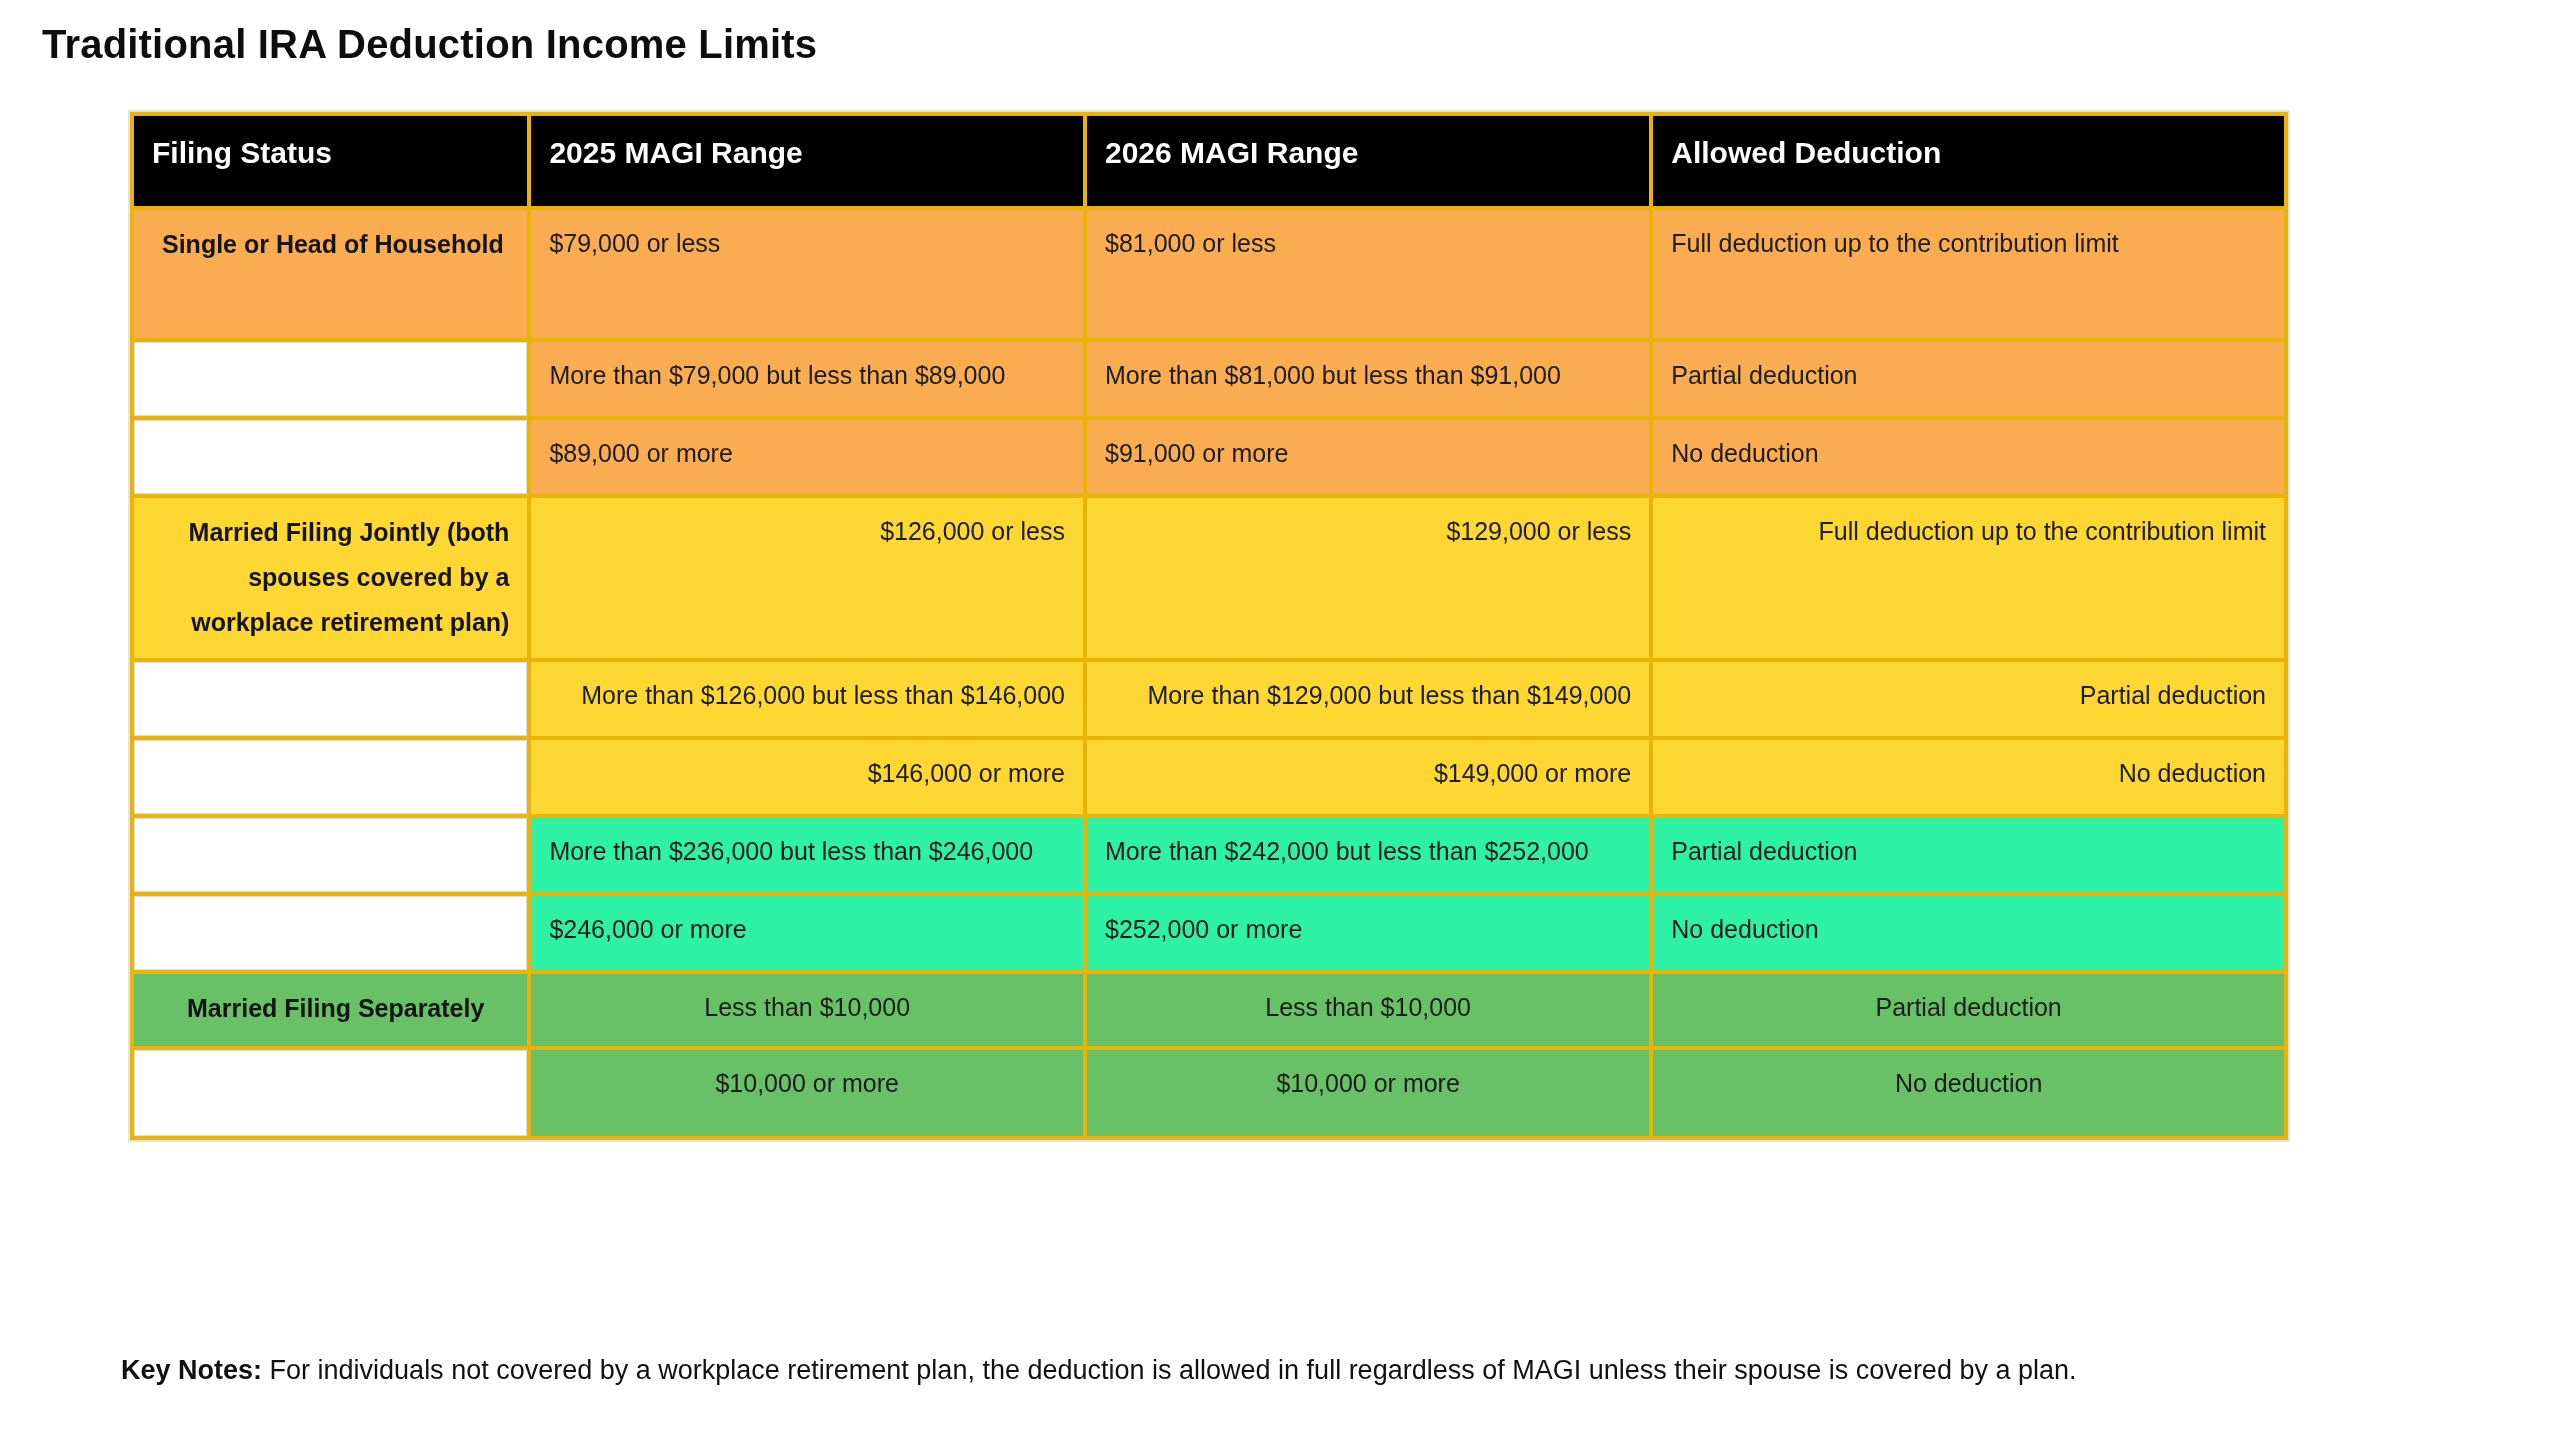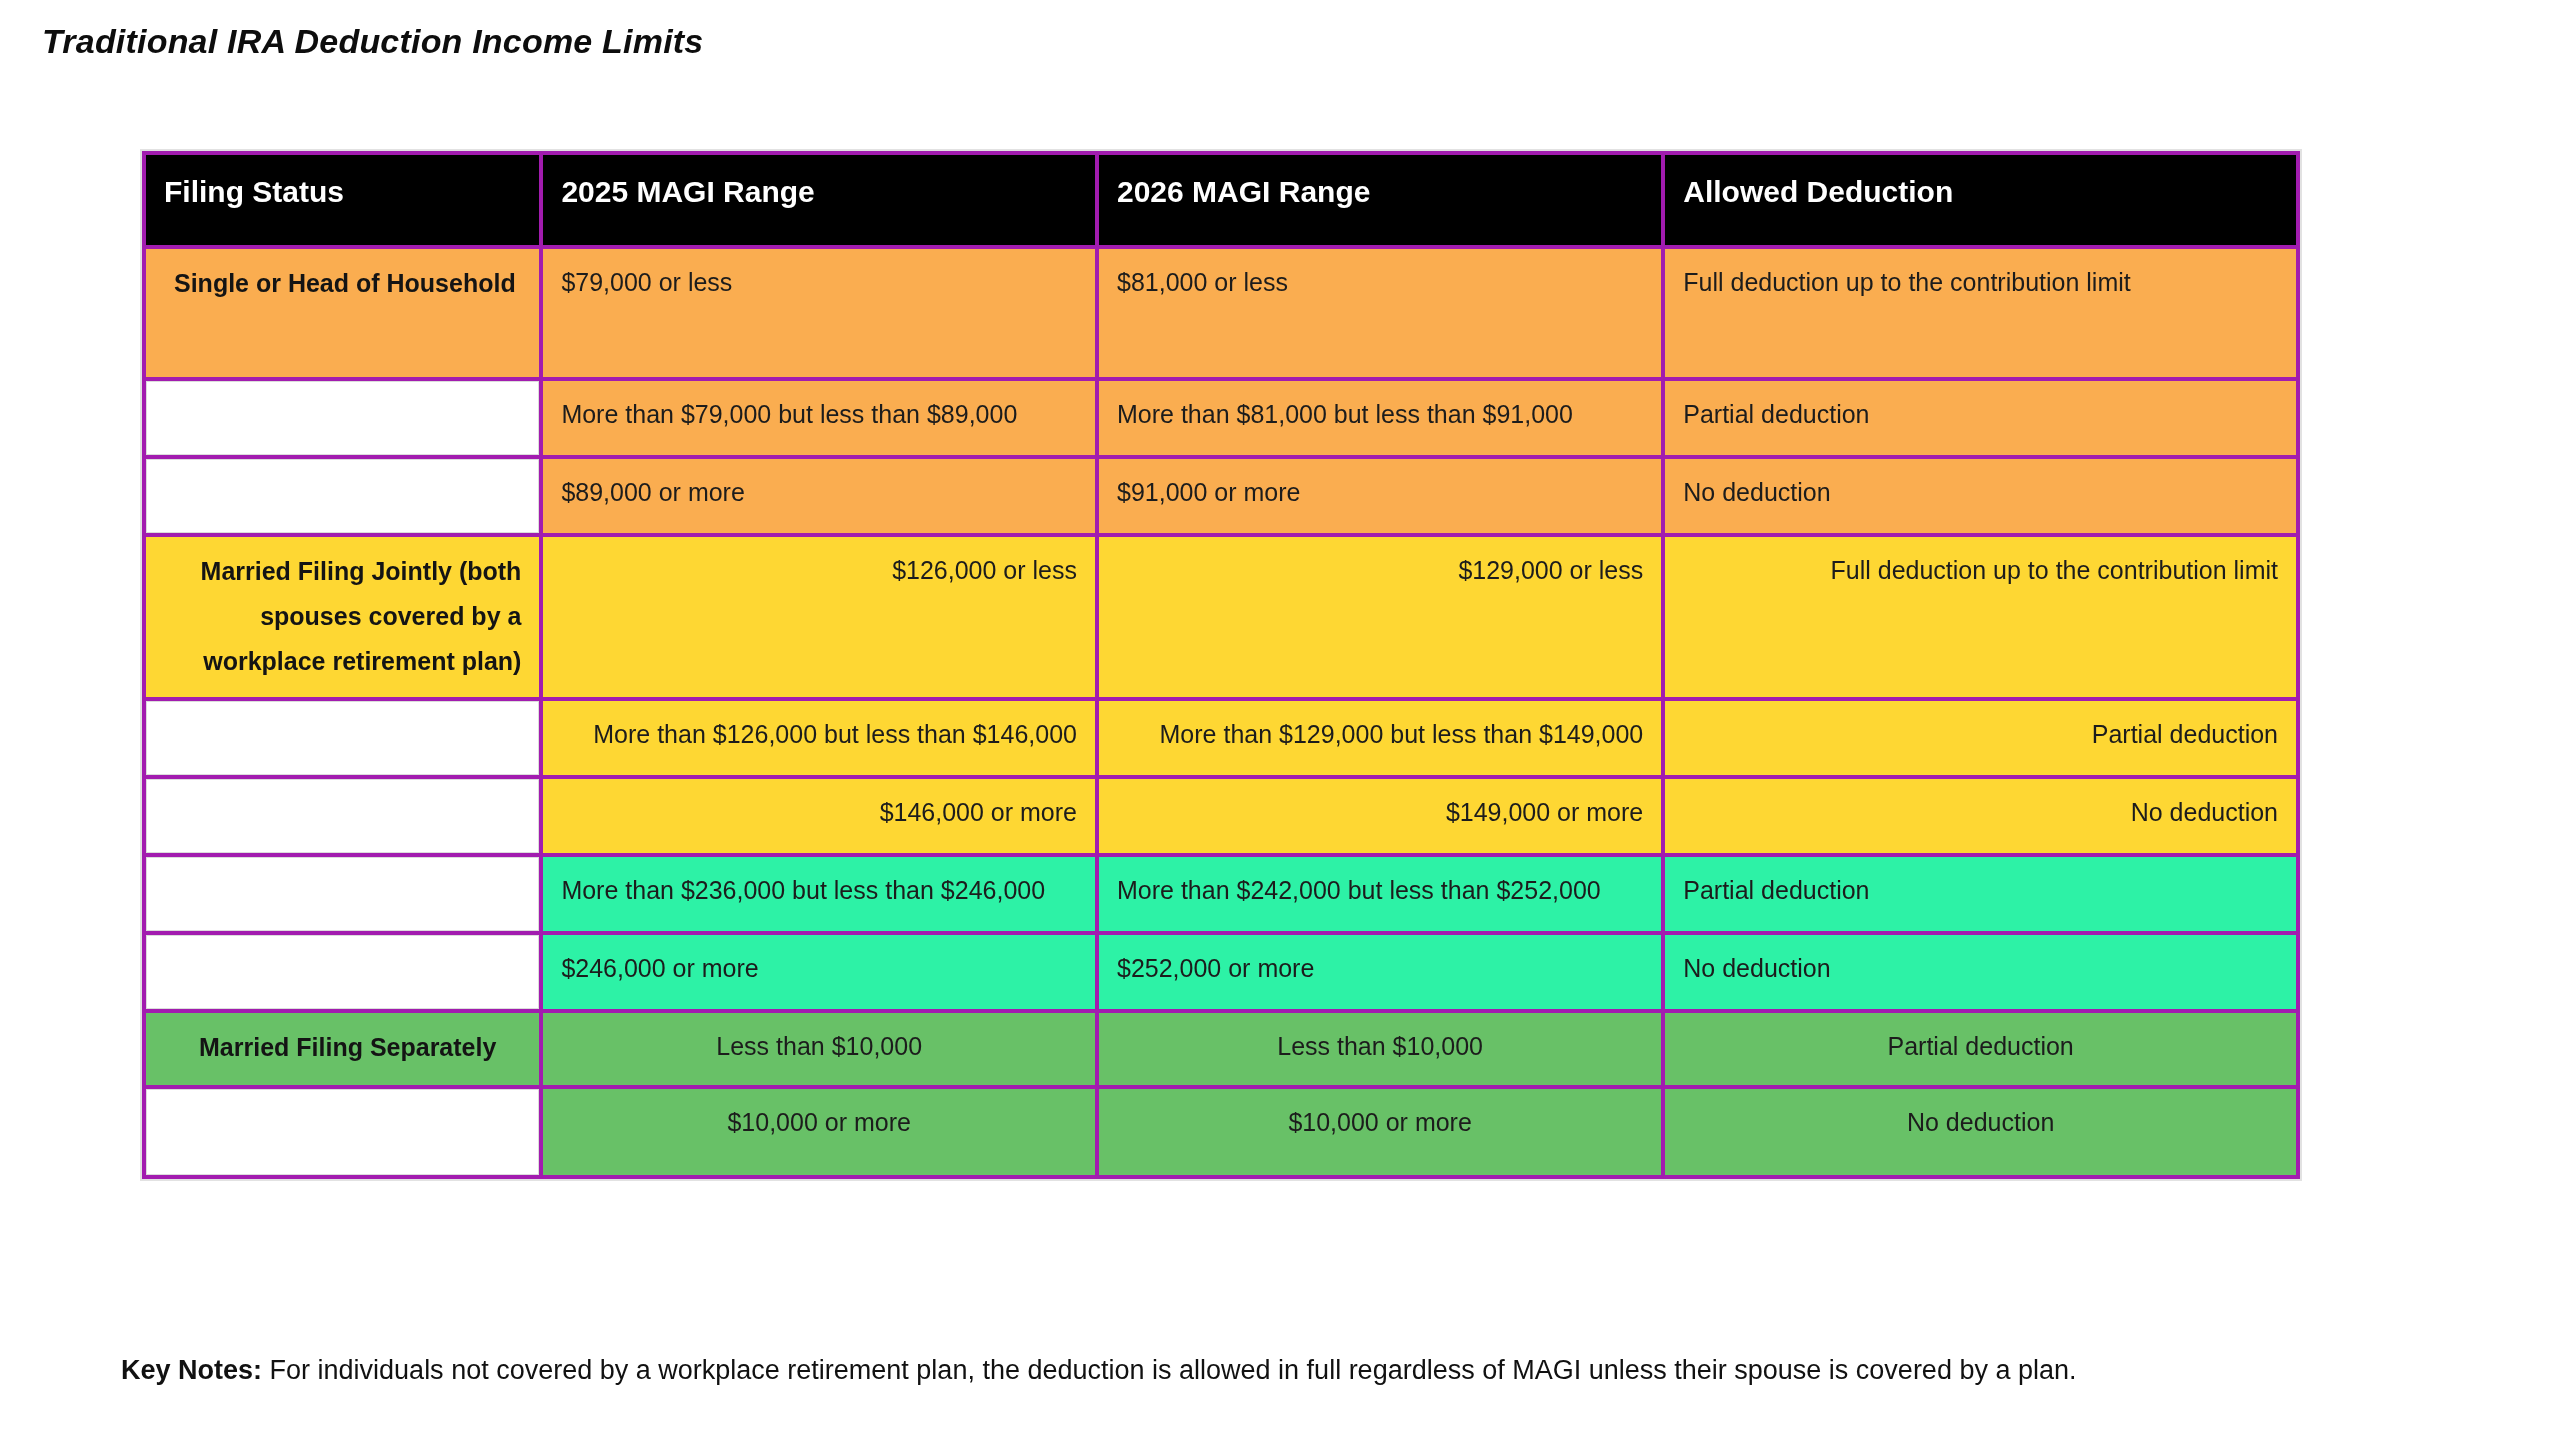--- a/index.html
+++ b/index.html
@@ -10,35 +10,33 @@
     background: #ffffff;
     font-family: "Liberation Sans", "DejaVu Sans", sans-serif;
     position: relative;
     overflow: hidden;
   }
 
   .page-title {
     position: absolute;
     left: 42px;
     top: 22px;
-    font-size: 34px;
+    font-size: 40px;
     font-weight: 700;
     color: #0d0d0d;
     letter-spacing: 0.2px;
-    font-style: italic;
   }
 
   .table-wrap {
     position: absolute;
-    left: 140px;
+    left: 128px;
     top: 110px;
     width: 2158px;
     border: 2px solid #e2e2e2;
-    background: #a21caf;
-    margin-top: 39px;
+    background: #eab308;
   }
 
   table.ira-table {
     width: 100%;
     border-collapse: separate;
     border-spacing: 4px;
     table-layout: fixed;
   }
 
   col.c1 { width: 18.4%; }

